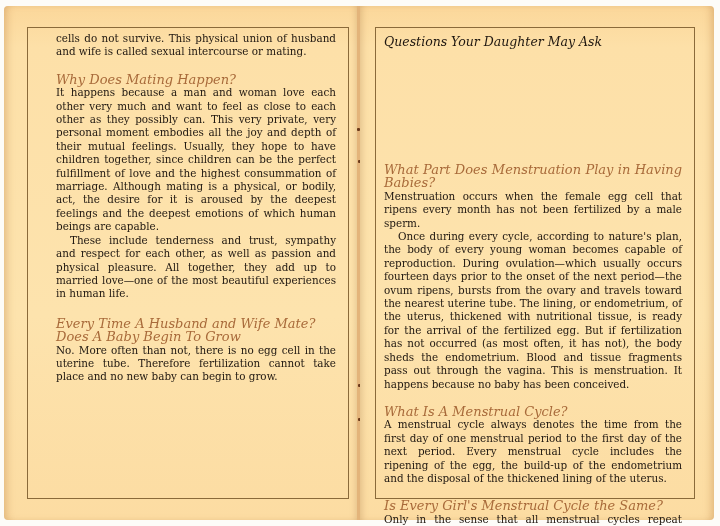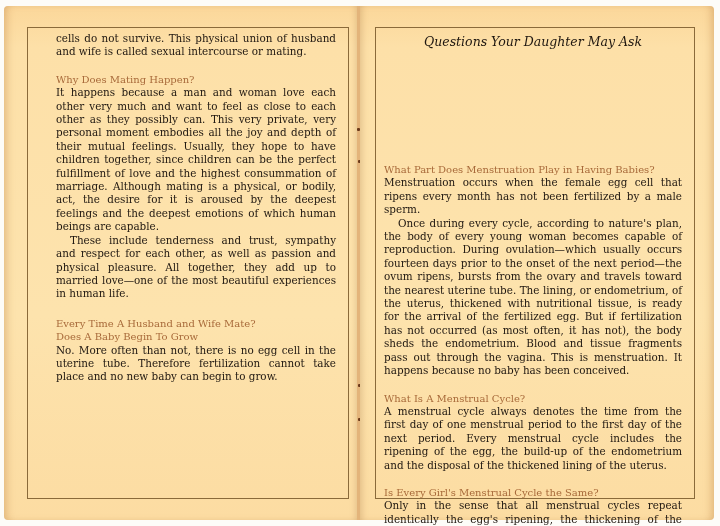--- a/index.html
+++ b/index.html
@@ -7,22 +7,22 @@
   .page { position:absolute; top:6px; height:514px; background:linear-gradient(180deg,#fbd79a 0%,#fde0a8 8%,#fde3ad 60%,#fcdca2 100%); }
   .page.left { left:4px; width:354px; border-radius:4px 0 0 4px; box-shadow: inset 6px 0 8px -4px rgba(170,100,40,0.35), inset -6px 0 6px -4px rgba(150,100,50,0.25); }
   .page.right { left:360px; width:354px; border-radius:0 4px 4px 0; box-shadow: inset -6px 0 8px -4px rgba(170,100,40,0.35), inset 6px 0 6px -4px rgba(150,100,50,0.25); }
   .spine { position:absolute; left:357px; top:6px; width:3px; height:514px; background:#e3b47a; }
   .box { position:absolute; top:21px; height:472px; border:1px solid #8a6a3a; box-sizing:border-box; }
   .left .box { left:23px; width:322px; padding:4px 12px 0 28px; }
   .right .box { left:15px; width:320px; padding:4px 12px 0 8px; }
   .text { font-size:10.4px; line-height:13.4px; color:#1f1710; text-align:justify; }
   .text p { margin:0; }
   .indent { text-indent:14px; }
-  .heading { color:#a86a3a; font-size:10px; line-height:13.4px; margin-top:14px; }
-  .title { text-align:center; font-style:italic; font-size:12.5px; line-height:14px; color:#1f1710; margin-top:3px; }
+  .heading { font-style:italic; color:#a86a3a; font-size:13px; line-height:13.4px; margin-top:14px; }
+  .title { text-align:left; font-style:italic; font-size:12.5px; line-height:14px; color:#1f1710; margin-top:3px; }
   .gap-big { height:110px; }
   .stitch { position:absolute; width:3px; height:3px; background:#6b3a1a; border-radius:1px; }
 </style>
 </head>
 <body>
 
 <div class="page left">
   <div class="box">
     <div class="text">
       <p>cells do not survive. This physical union of husband and wife is called sexual intercourse or mating.</p>

